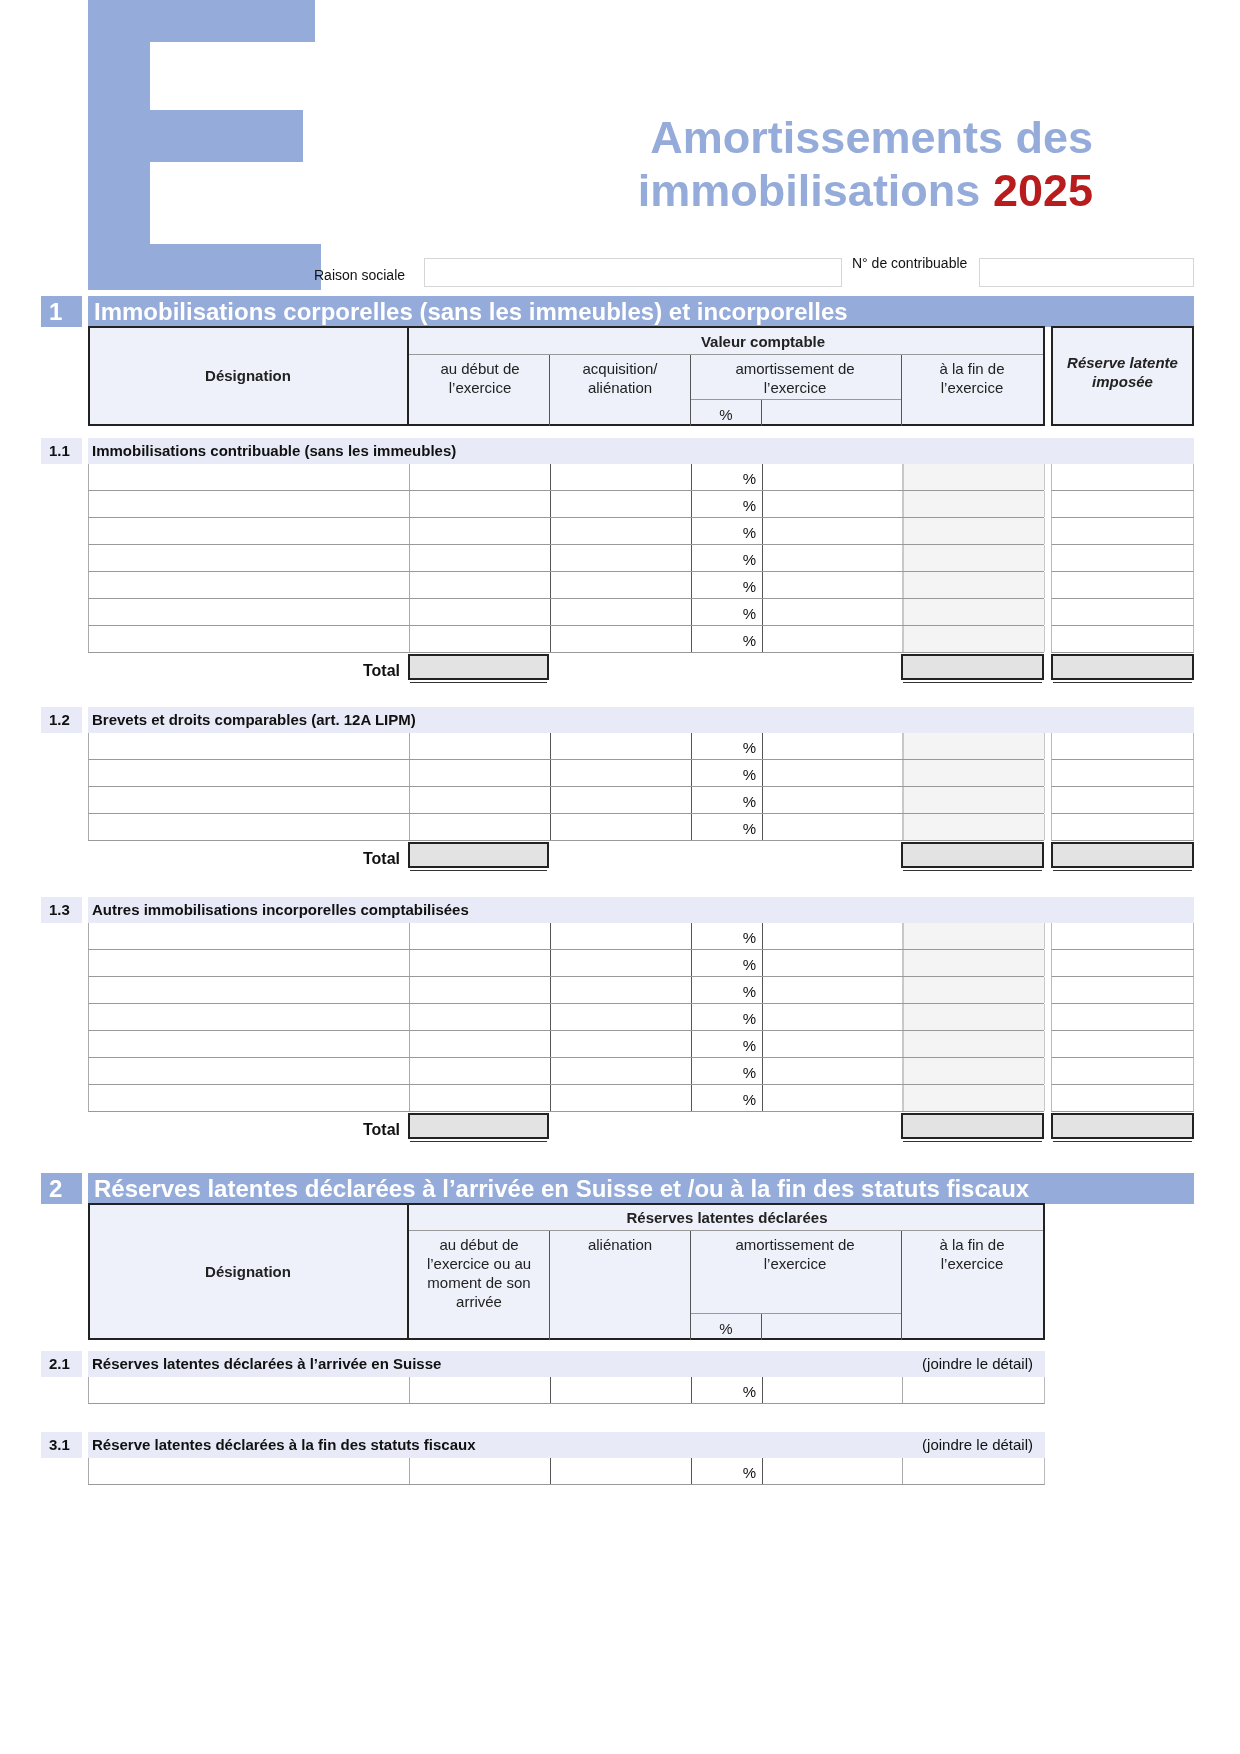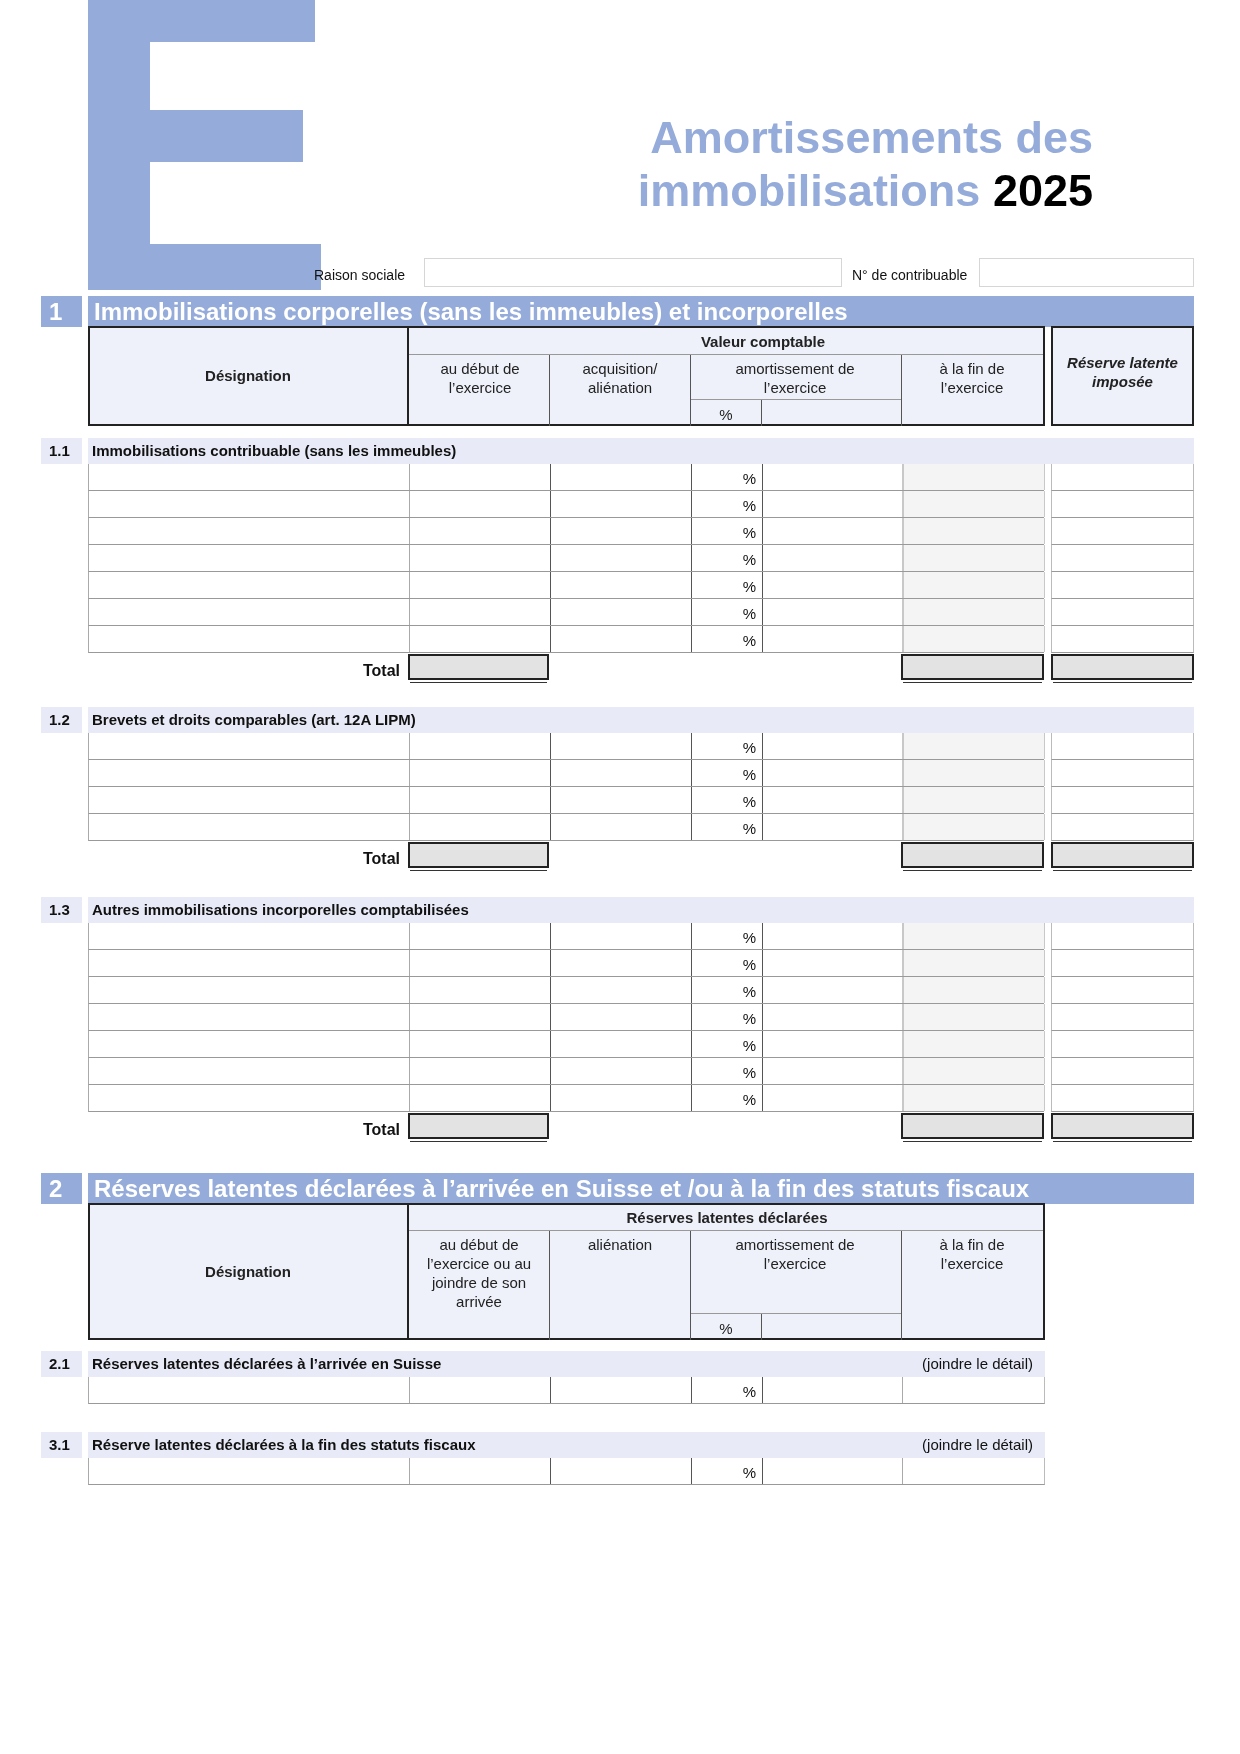--- a/index.html
+++ b/index.html
@@ -1,20 +1,20 @@
 <!DOCTYPE html>
 <html><head>
 <meta charset="utf-8">
 <style>
   html, body { margin:0; padding:0; background:#ffffff; }
   body { width:1240px; height:1754px; position:relative; font-family:"Liberation Sans", sans-serif; color:#111; overflow:hidden; }
   .abs { position:absolute; }
   .big-e-bar { background:#95abd9; }
   .title-line { right:147px; text-align:right; font-weight:bold; font-size:45px; color:#95abd9; line-height:52px; white-space:nowrap; }
-  .title-year { color:#000000; }
+  .title-year { color:#b91c1c; }
   .lbl { font-size:14px; color:#111; }
   .field { border:1px solid #d6d6d6; background:#fff; box-sizing:border-box; }
   .sec-num { background:#95abd9; color:#fff; font-weight:bold; font-size:24px; box-sizing:border-box; padding-left:8px; line-height:32px; }
   .sec-title { background:#95abd9; color:#fff; font-weight:bold; font-size:24px; box-sizing:border-box; padding-left:6px; line-height:32px; white-space:nowrap; }
   .hdr-box { background:#eef1fa; border:2px solid #222; box-sizing:border-box; }
   .hcell { font-size:15px; text-align:center; color:#222; line-height:19px; }
   .hbold { font-weight:bold; }
   .vline { background:#555; width:1px; }
   .hline { background:#999; height:1px; }
   .sub-num { background:#e8ebf7; font-weight:bold; font-size:15px; box-sizing:border-box; padding-left:8px; line-height:26px; }
@@ -38,21 +38,21 @@
   <div class="abs big-e-bar" style="left:150px;top:0;width:165px;height:42px;"></div>
   <div class="abs big-e-bar" style="left:150px;top:110px;width:153px;height:52px;"></div>
   <div class="abs big-e-bar" style="left:150px;top:244px;width:171px;height:46px;"></div>
 </div>
 
 <div class="abs title-line" style="top:112px;">Amortissements des</div>
 <div class="abs title-line" style="top:165px;"><span>immobilisations</span> <span class="title-year">2025</span></div>
 
 <div class="abs lbl" style="left:314px;top:267px;">Raison sociale</div>
 <div class="abs field" style="left:424px;top:258px;width:418px;height:29px;"><input class="inp" value="" style=""></div>
-<div class="abs lbl" style="left:852px;top:267px;">N° de contribuable</div>
+<div class="abs lbl" style="left:852px;top:255px;">N° de contribuable</div>
 <div class="abs field" style="left:979px;top:258px;width:215px;height:29px;"><input class="inp" value="" style=""></div>
 
 <div class="abs sec-num" style="left:41px;top:296px;width:41px;height:31px;">1</div>
 <div class="abs sec-title" style="left:88px;top:296px;width:1106px;height:31px;">Immobilisations corporelles (sans les immeubles) et incorporelles</div>
 
 <div class="abs hdr-box" style="left:88px;top:326px;width:957px;height:100px;"></div>
 <div class="abs hcell hbold" style="left:88px;top:366px;width:320px;">Désignation</div>
 <div class="abs vline" style="left:407px;top:326px;height:100px;background:#222;width:2px;"></div>
 <div class="abs hcell hbold" style="left:409px;top:332px;width:708px;">Valeur comptable</div>
 <div class="abs hline" style="left:409px;top:354px;width:634px;background:#999;"></div>
@@ -253,21 +253,21 @@
   </div>
 
 <div class="abs sec-num" style="left:41px;top:1173px;width:41px;height:31px;">2</div>
 <div class="abs sec-title" style="left:88px;top:1173px;width:1106px;height:31px;">Réserves latentes déclarées à l’arrivée en Suisse et /ou à la fin des statuts fiscaux</div>
 
 <div class="abs hdr-box" style="left:88px;top:1203px;width:957px;height:137px;"></div>
 <div class="abs hcell hbold" style="left:88px;top:1262px;width:320px;">Désignation</div>
 <div class="abs vline" style="left:407px;top:1203px;height:137px;background:#222;width:2px;"></div>
 <div class="abs hcell hbold" style="left:409px;top:1208px;width:636px;">Réserves latentes déclarées</div>
 <div class="abs hline" style="left:409px;top:1230px;width:634px;"></div>
-<div class="abs hcell" style="left:415px;top:1235px;width:128px;">au début de l’exercice ou au joindre de son arrivée</div>
+<div class="abs hcell" style="left:415px;top:1235px;width:128px;">au début de l’exercice ou au moment de son arrivée</div>
 <div class="abs vline" style="left:549px;top:1231px;height:109px;"></div>
 <div class="abs hcell" style="left:560px;top:1235px;width:120px;">aliénation</div>
 <div class="abs vline" style="left:690px;top:1231px;height:109px;"></div>
 <div class="abs hcell" style="left:715px;top:1235px;width:160px;">amortissement de l’exercice</div>
 <div class="abs hline" style="left:691px;top:1313px;width:210px;"></div>
 <div class="abs hcell" style="left:691px;top:1319px;width:70px;">%</div>
 <div class="abs vline" style="left:761px;top:1314px;height:26px;"></div>
 <div class="abs vline" style="left:901px;top:1231px;height:109px;"></div>
 <div class="abs hcell" style="left:912px;top:1235px;width:120px;">à la fin de l’exercice</div>
 

